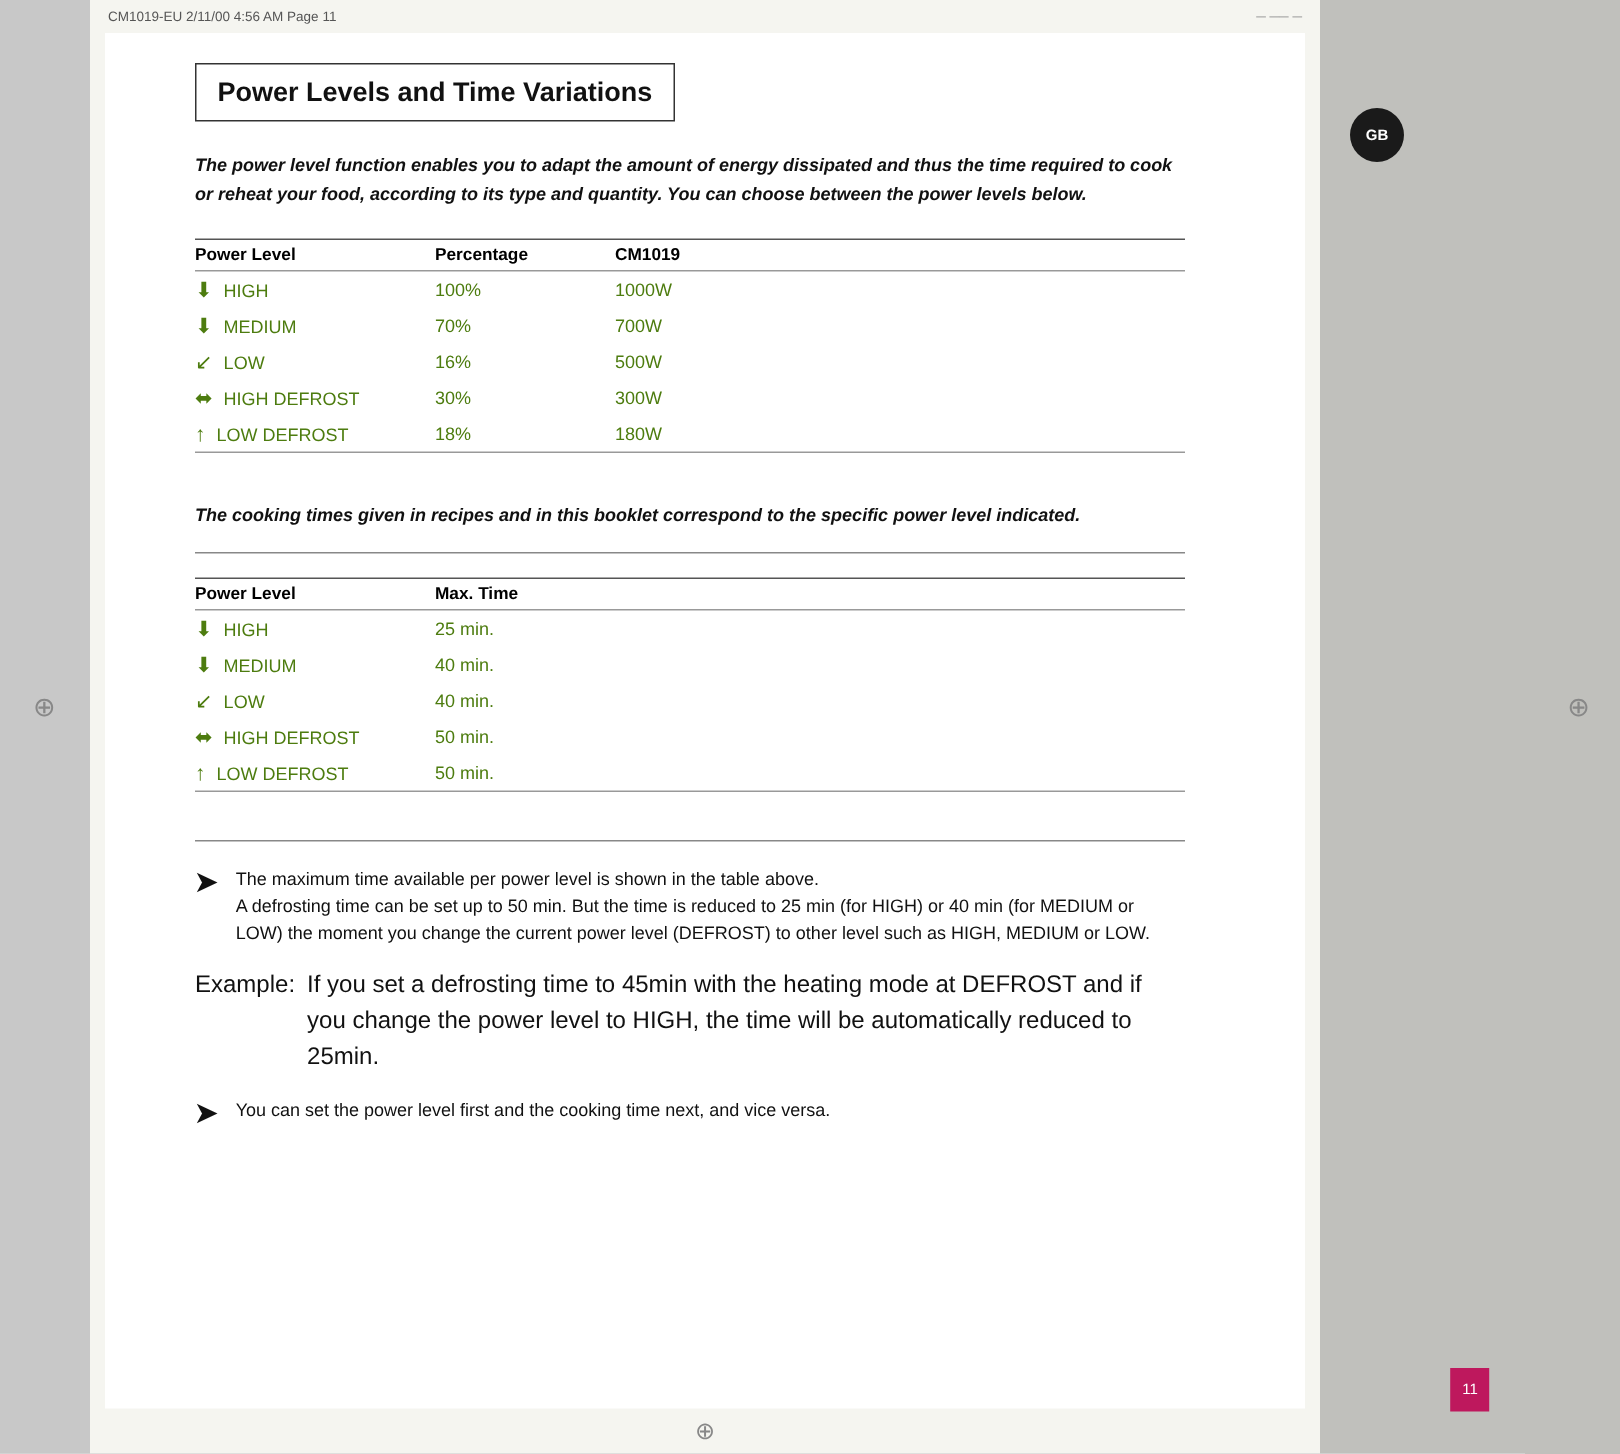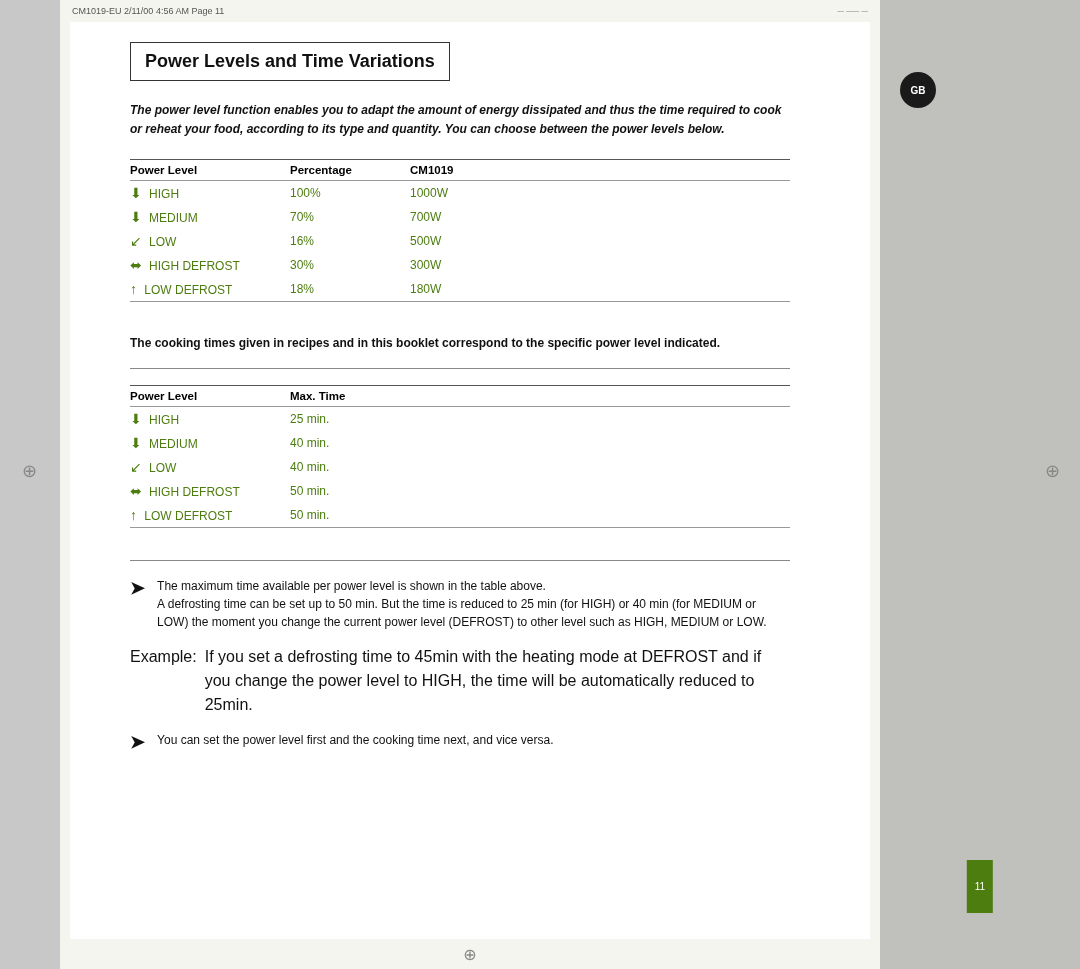--- a/index.html
+++ b/index.html
@@ -78,27 +78,27 @@
       font-size: 10px;
       font-weight: bold;
       display: flex;
       align-items: center;
       justify-content: center;
     }
 
     
     .page-number {
       position: absolute;
-      bottom: 56px;
+      bottom: 28px;
       left: 50%;
       transform: translateX(-50%);
-      background: #4d7c0f;
+      background: #be185d;
       color: white;
       font-size: 10px;
-      padding: 21px 8px;
+      padding: 9px 8px;
     }
 
     
     .title-box {
       border: 1.5px solid #333;
       padding: 8px 14px;
       margin-bottom: 20px;
       display: inline-block;
     }
     .title-box h1 {
@@ -142,20 +142,21 @@
     }
 
     .table-icon {
       font-size: 14px;
       margin-right: 4px;
     }
 
     
     .section-note {
       font-size: 12px;
+      font-style: italic;
       font-weight: bold;
       line-height: 1.5;
       margin-bottom: 16px;
       color: #111;
     }
 
     
     .bullet-section {
       display: flex;
       align-items: flex-start;

